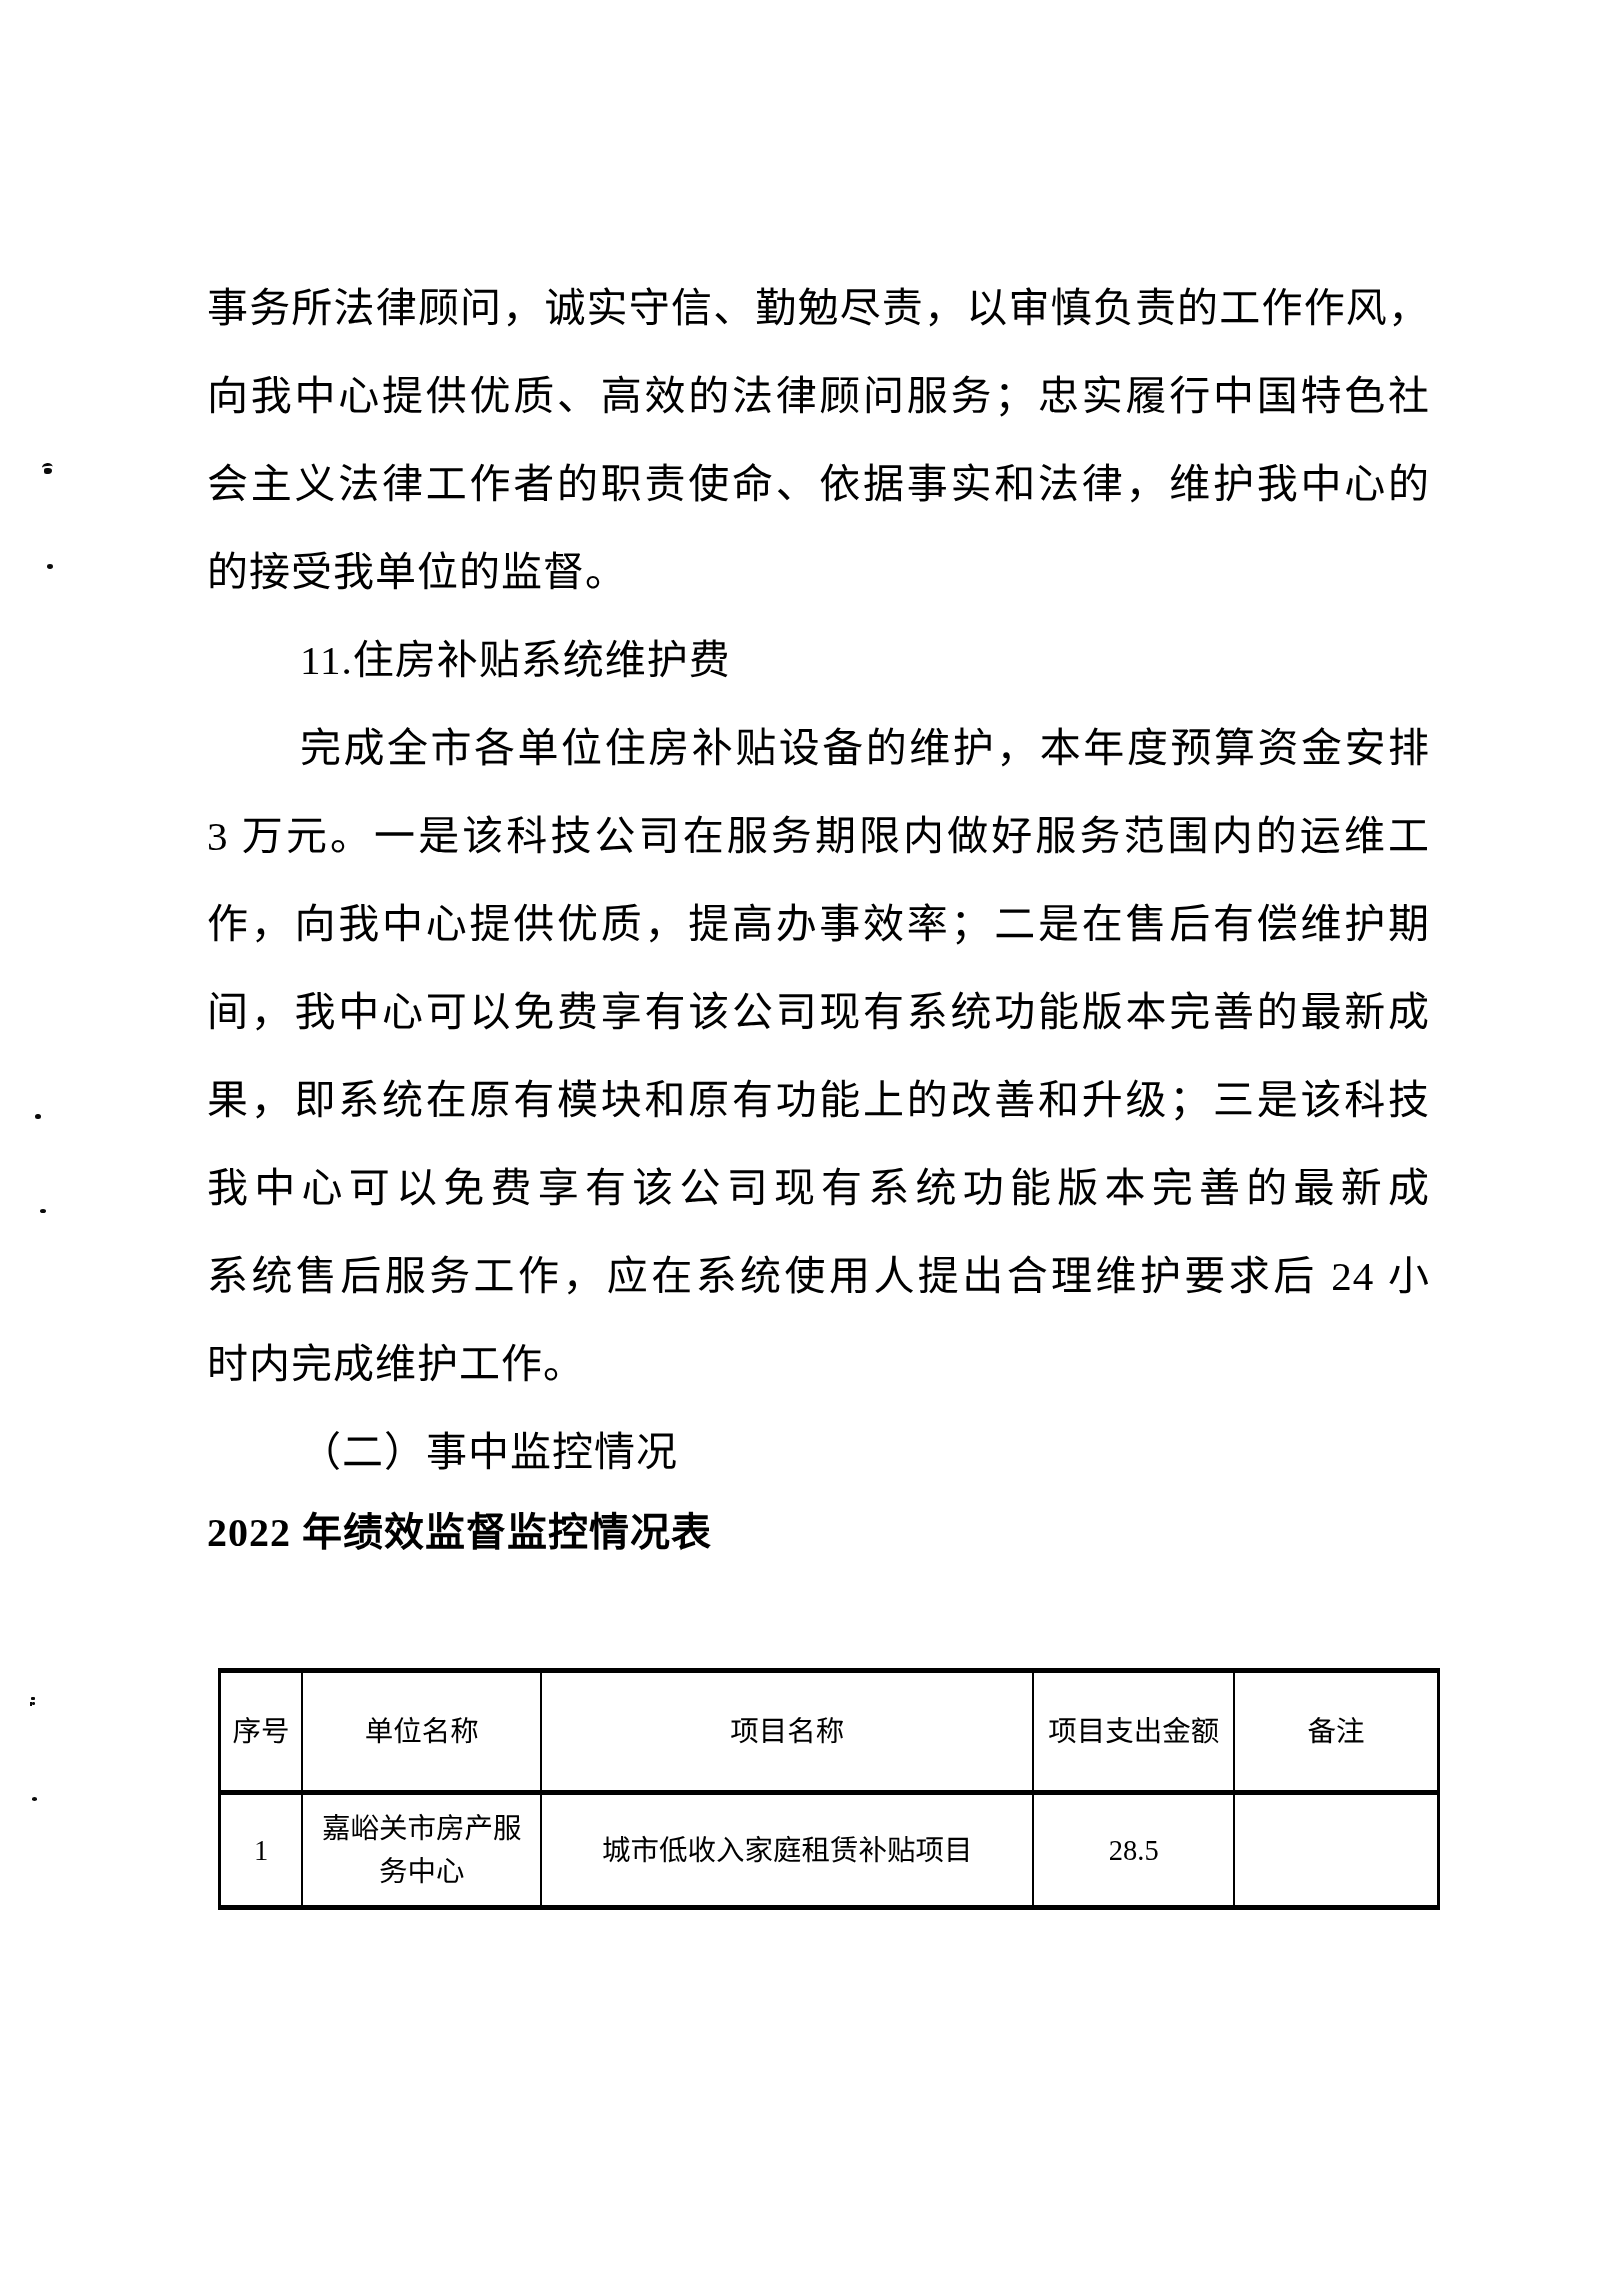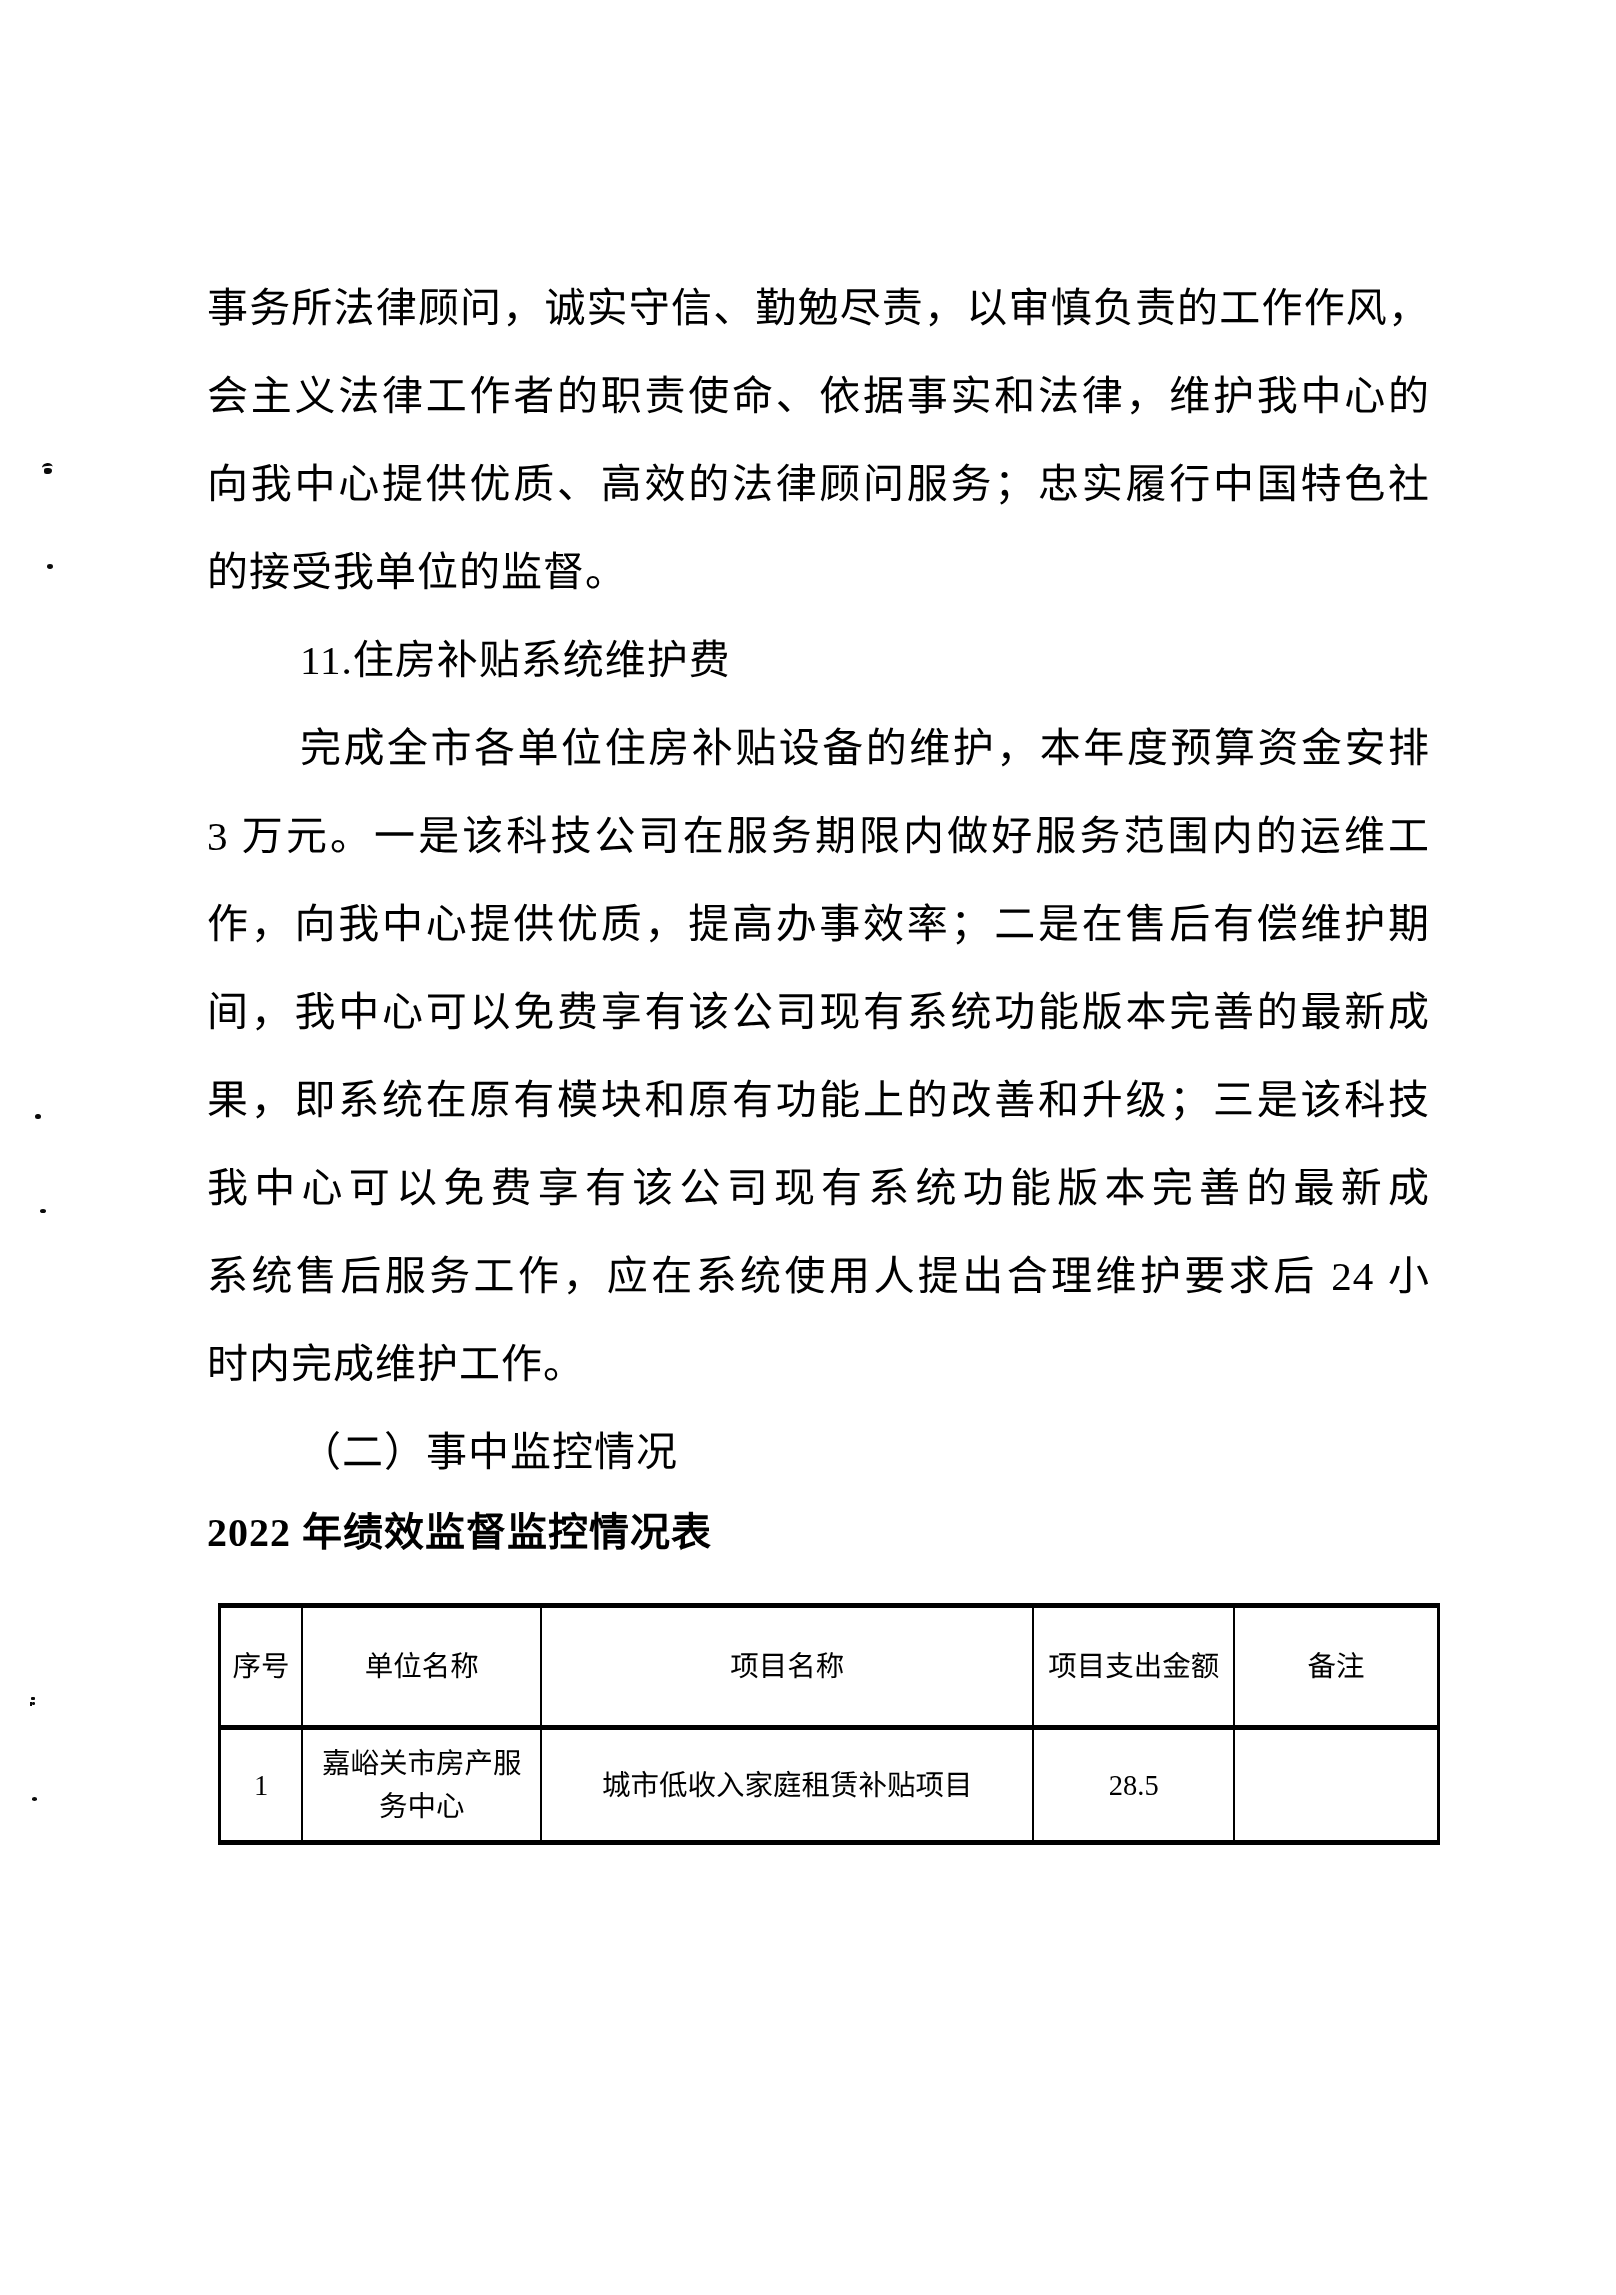--- a/index.html
+++ b/index.html
@@ -41,21 +41,21 @@
   .table-title {
     margin: 2px 0 0 0;
     font-size: 40px;
     font-weight: bold;
     line-height: 69px;
     height: 69px;
     text-align: left;
     letter-spacing: 1px;
   }
   table.monitor {
-    margin-top: 36px;
+    margin-top: 101px;
     margin-left: 10.8px;
     width: 1219px;
     border-collapse: collapse;
     table-layout: fixed;
     border-top: 5.9px solid #000;
     border-bottom: 5.9px solid #000;
     border-left: 3px solid #000;
     border-right: 3px solid #000;
   }
   table.monitor th, table.monitor td {
@@ -101,22 +101,22 @@
   <div class="smudge" style="left:35px; top:1114px; width:5.9px; height:5.4px; border-radius:50%;"></div>
   <div class="smudge" style="left:40px; top:1209px; width:6.4px; height:4.4px; border-radius:50%;"></div>
   <div class="smudge" style="left:31px; top:1697px; width:4.4px; height:2.5px; border-radius:1px;"></div>
   <div class="smudge" style="left:29.5px; top:1702px; width:2px; height:3.9px;"></div>
   <div class="smudge" style="left:32px; top:1702px; width:3px; height:3px; border-radius:40%;"></div>
   <div class="smudge" style="left:31.5px; top:1797px; width:5.4px; height:3.9px; border-radius:50%;"></div>
 
   <main class="content">
 
     <div class="line j">事务所法律顾问，诚实守信、勤勉尽责，以审慎负责的工作作风，</div>
+    <div class="line j">向我中心提供优质、高效的法律顾问服务；忠实履行中国特色社</div>
     <div class="line j">会主义法律工作者的职责使命、依据事实和法律，维护我中心的</div>
-    <div class="line j">向我中心提供优质、高效的法律顾问服务；忠实履行中国特色社</div>
     <div class="line">的接受我单位的监督。</div>
     <div class="line ind">11.住房补贴系统维护费</div>
     <div class="line ind j">完成全市各单位住房补贴设备的维护，本年度预算资金安排</div>
     <div class="line j">3 万元。一是该科技公司在服务期限内做好服务范围内的运维工</div>
     <div class="line j">作，向我中心提供优质，提高办事效率；二是在售后有偿维护期</div>
     <div class="line j">间，我中心可以免费享有该公司现有系统功能版本完善的最新成</div>
     <div class="line j">果，即系统在原有模块和原有功能上的改善和升级；三是该科技</div>
     <div class="line j">我中心可以免费享有该公司现有系统功能版本完善的最新成</div>
     <div class="line j">系统售后服务工作，应在系统使用人提出合理维护要求后 24 小</div>
     <div class="line">时内完成维护工作。</div>

